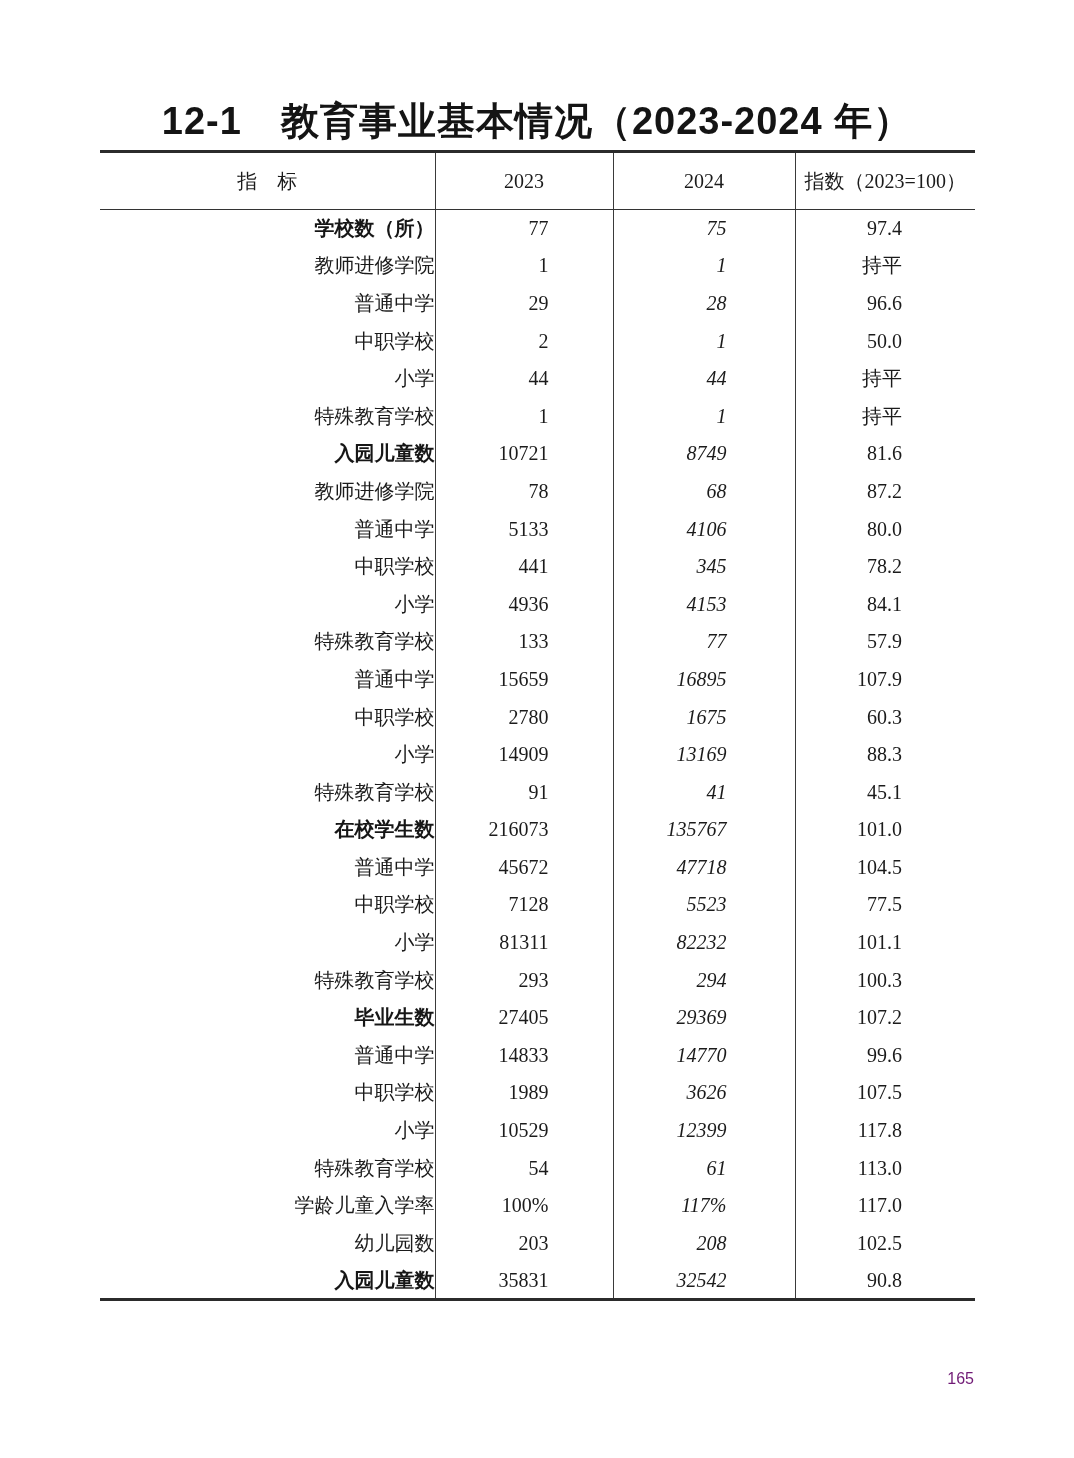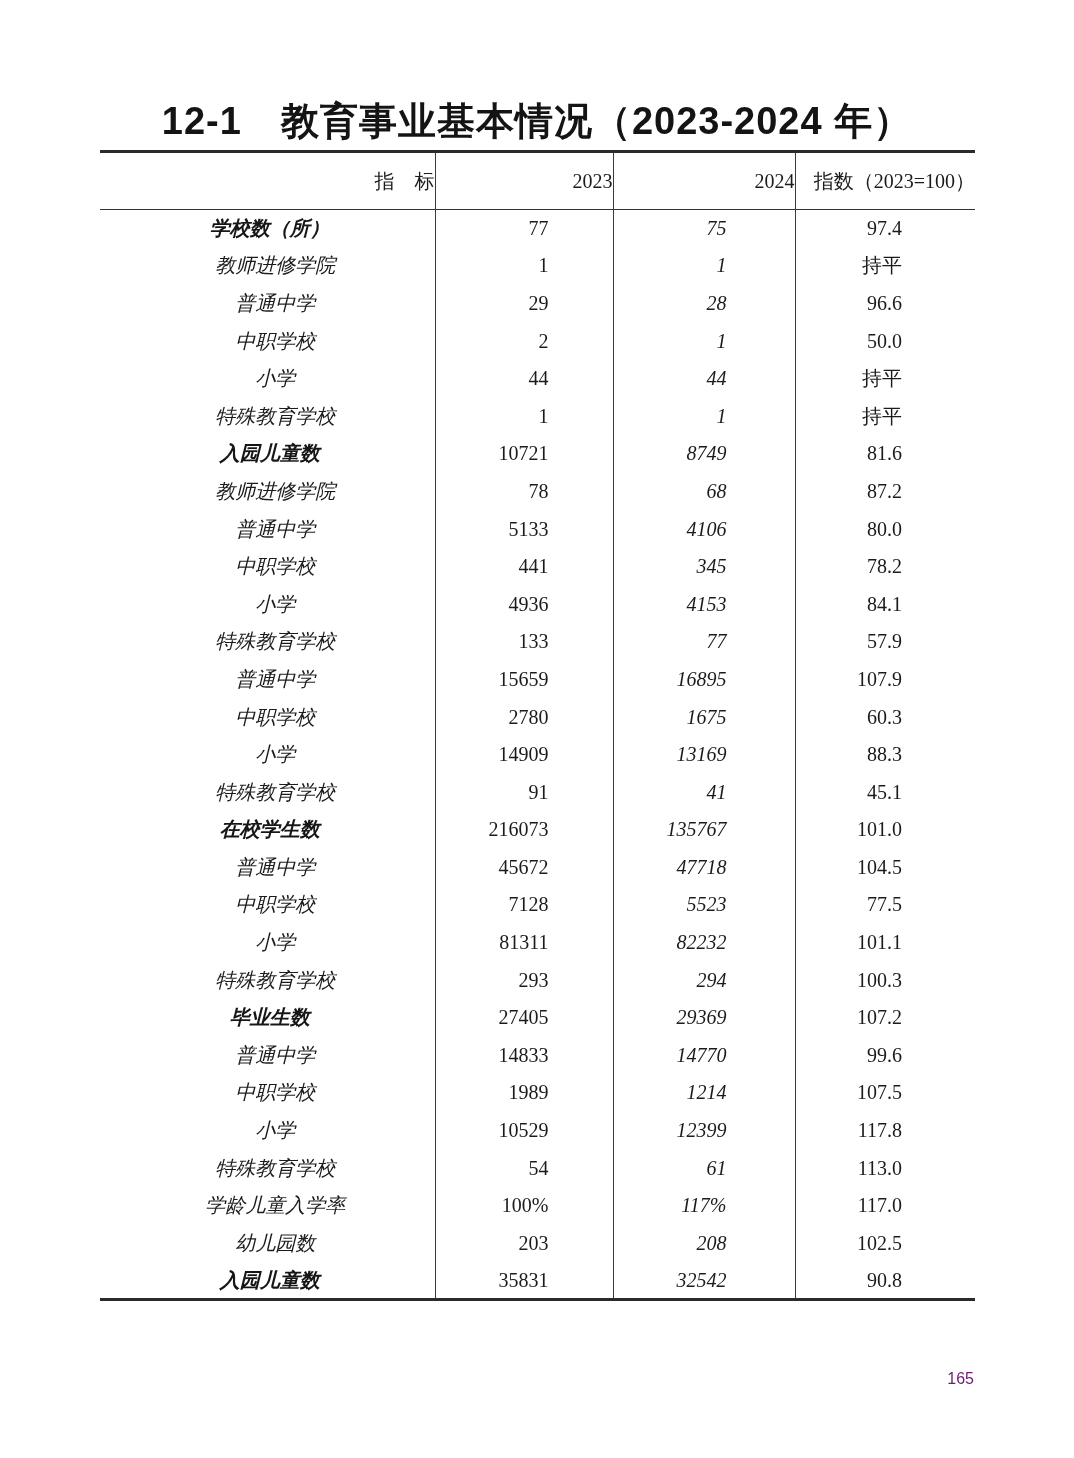--- a/index.html
+++ b/index.html
@@ -44,35 +44,35 @@
 
   col.c1 { width: 335px; }
   col.c2 { width: 178px; }
   col.c3 { width: 182px; }
   col.c4 { width: 180px; }
 
   thead th {
     height: 58px;
     font-weight: 400;
     font-size: 20px;
-    text-align: right;
+    text-align: center;
     vertical-align: middle;
     border-bottom: 1.6px solid #333333;
     white-space: pre;
   }
   th + th, td + td { border-left: 1.6px solid #3a3a3a; }
 
   tbody td {
     height: 37.6px;
     font-size: 20px;
     vertical-align: middle;
     white-space: pre;
   }
 
-  td.label { text-align: center; padding-left: 5px; font-style: italic; }
+  td.label { text-align: right; padding-left: 5px; }
   td.label.indent { padding-left: 16px; }
   tr.bold td.label {
     font-family: "Liberation Sans", "DejaVu Sans", sans-serif;
     font-weight: 700;
     color: #161616;
   }
 
   td.num { text-align: right; font-family: "Liberation Serif", "DejaVu Serif", serif; }
   td.num.y2023 { padding-right: 64px; }
   td.num.y2024 { padding-right: 68px; font-style: italic; }
@@ -243,21 +243,21 @@
         </tr>
         <tr>
           <td class="label indent">普通中学</td>
           <td class="num y2023">14833</td>
           <td class="num y2024">14770</td>
           <td class="num idx">99.6</td>
         </tr>
         <tr>
           <td class="label indent">中职学校</td>
           <td class="num y2023">1989</td>
-          <td class="num y2024">1214</td>
+          <td class="num y2024">3626</td>
           <td class="num idx">107.5</td>
         </tr>
         <tr>
           <td class="label indent">小学</td>
           <td class="num y2023">10529</td>
           <td class="num y2024">12399</td>
           <td class="num idx">117.8</td>
         </tr>
         <tr>
           <td class="label indent">特殊教育学校</td>

